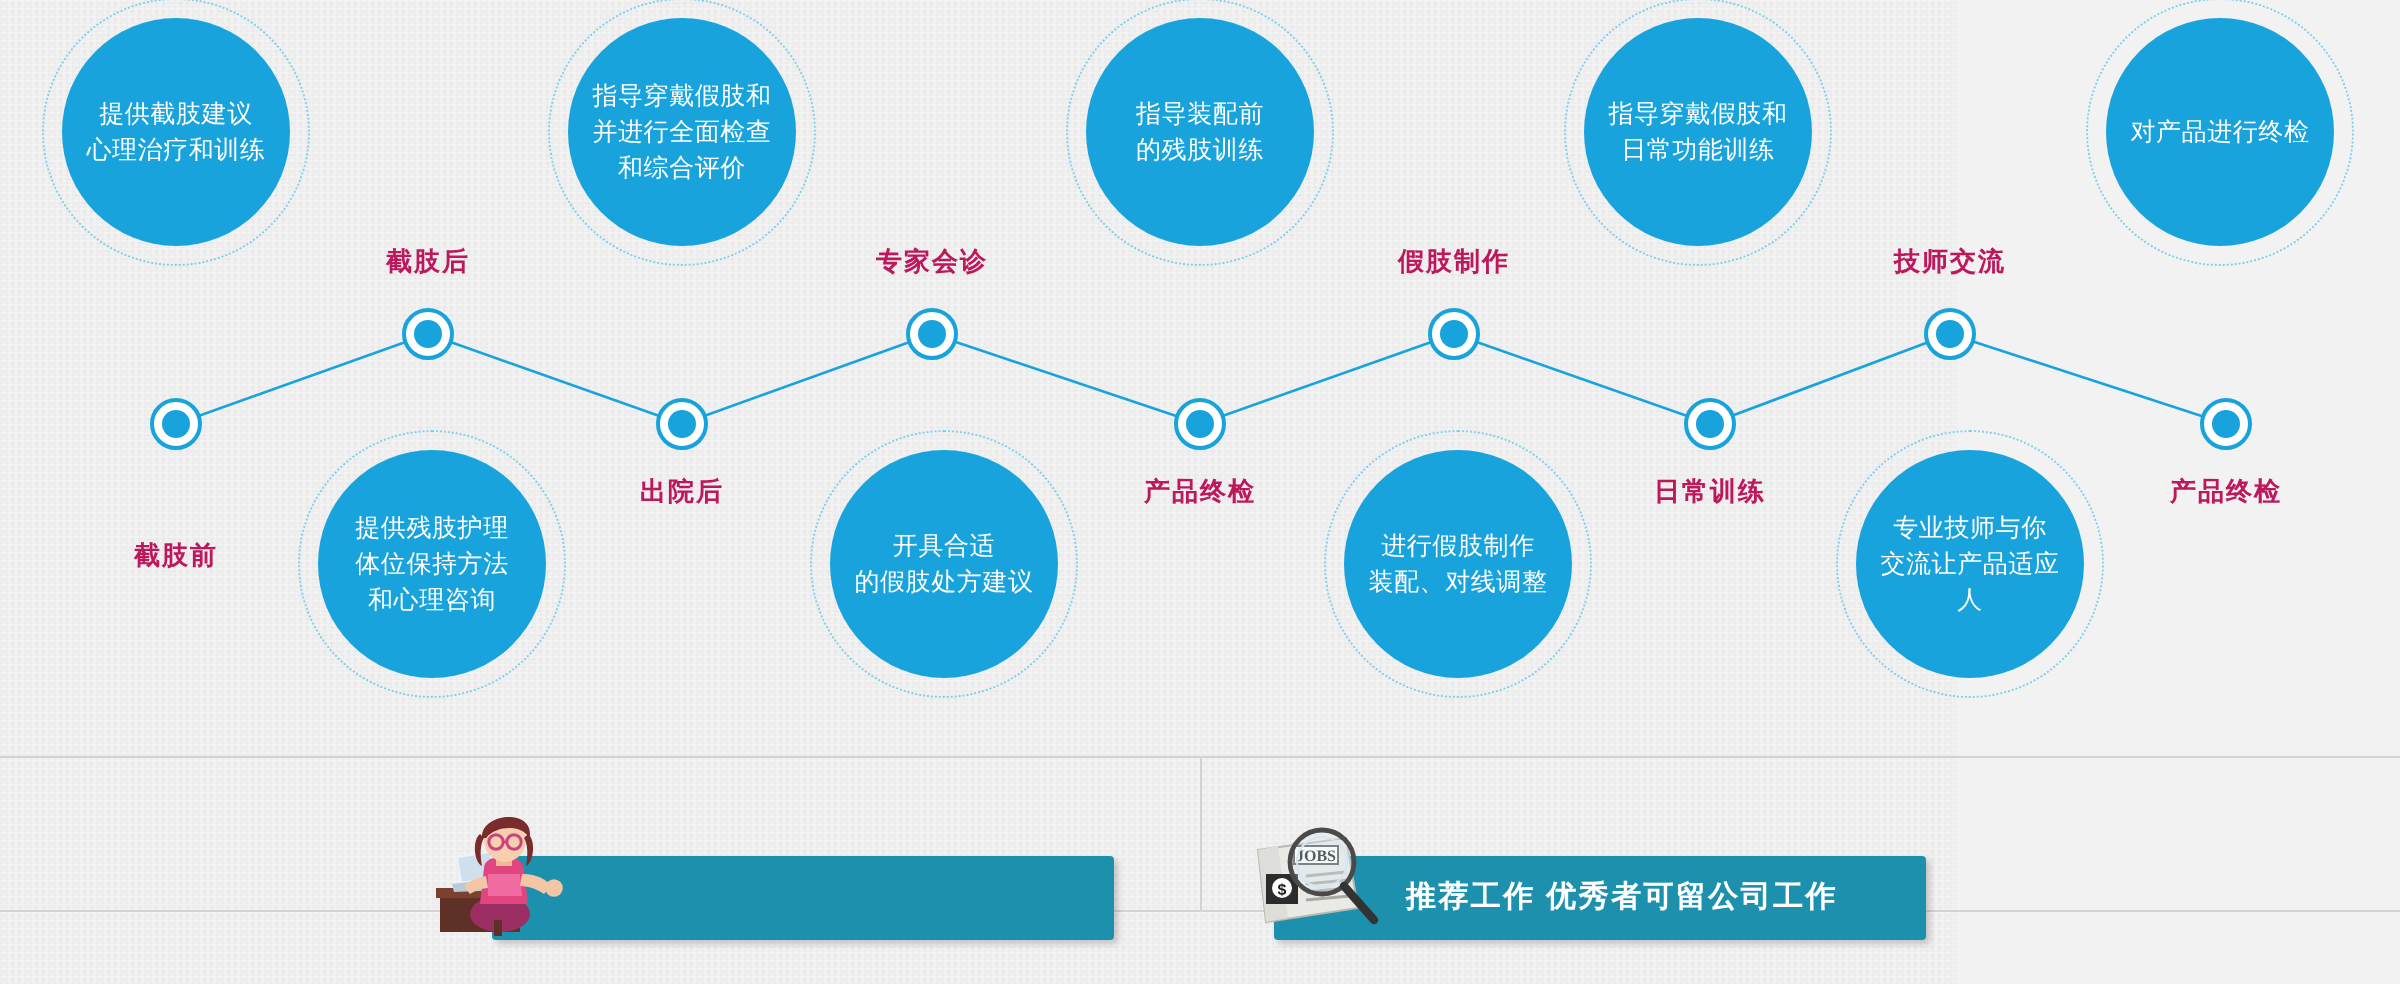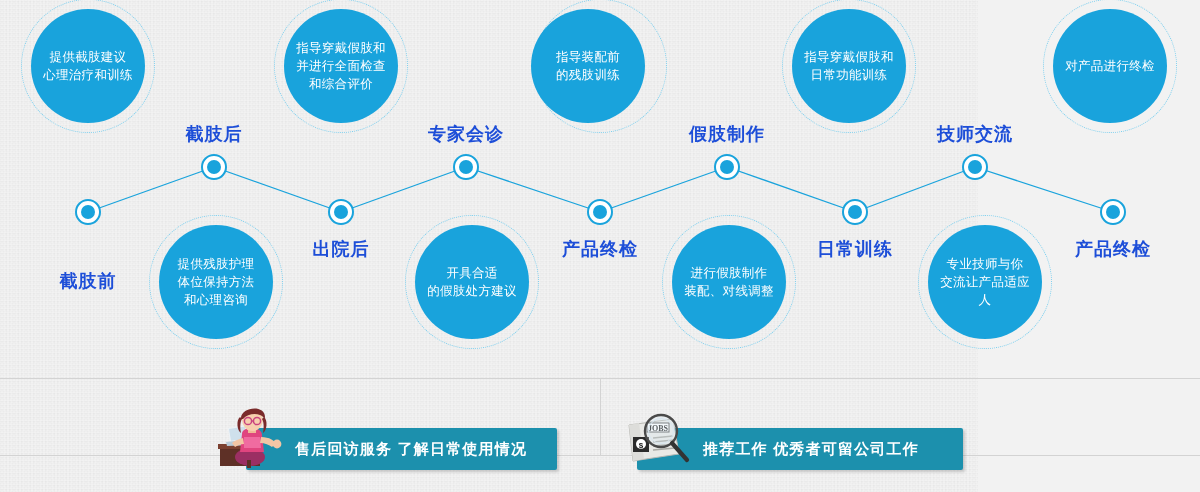--- a/index.html
+++ b/index.html
@@ -40,21 +40,21 @@
   
   .dot{
     position:absolute;width:26px;height:26px;border-radius:50%;
     border:2px solid #19a3dc;background:#ffffff;box-sizing:border-box;z-index:6;
   }
   .dot::after{
     content:"";position:absolute;left:4px;top:4px;width:14px;height:14px;
     border-radius:50%;background:#19a3dc;
   }
   .dotlabel{
-    position:absolute;color:#1d4ed8;font-size:18px;font-weight:bold;
+    position:absolute;color:#be185d;font-size:13px;font-weight:bold;
     letter-spacing:1px;white-space:nowrap;z-index:6;
   }
 
   
   .hrule{position:absolute;height:1px;background:#d3d3d3;z-index:2;}
   .vrule{position:absolute;width:1px;background:#d3d3d3;z-index:2;}
 
   
   .promo{position:absolute;height:42px;z-index:7;}
   .promo .bar{
@@ -94,21 +94,21 @@
       <div class="ring" style="left: 918px; top: 215px;"></div>
     </div>
 
   <div id="bubble-layer">
       <div class="bubble" style="left: 31px; top: 9px;">
         <span class="btxt"><span>提供截肢建议</span><br><span>心理治疗和训练</span></span>
       </div>
       <div class="bubble" style="left: 284px; top: 9px;">
         <span class="btxt"><span>指导穿戴假肢和</span><br><span>并进行全面检查</span><br><span>和综合评价</span></span>
       </div>
-      <div class="bubble" style="left: 531px; top: 9px; text-align: right;">
+      <div class="bubble" style="left: 543px; top: 9px; text-align: right;">
         <span class="btxt"><span>指导装配前</span><br><span>的残肢训练</span></span>
       </div>
       <div class="bubble" style="left: 792px; top: 9px;">
         <span class="btxt"><span>指导穿戴假肢和</span><br><span>日常功能训练</span></span>
       </div>
       <div class="bubble" style="left: 1053px; top: 9px;">
         <span class="btxt"><span>对产品进行终检</span></span>
       </div>
       <div class="bubble" style="left: 159px; top: 225px;">
         <span class="btxt"><span>提供残肢护理</span><br><span>体位保持方法</span><br><span>和心理咨询</span></span>
@@ -177,21 +177,20 @@
 
         <path d="M25 15 C24 3 49 0 49 13 C49 16 47 12 44 11 C39 9 31 10 27 15 Z" fill="#7a2b2b"></path>
         <path d="M24 13 C20 16 21 27 25 29 C24 24 24 18 26 15 Z" fill="#7a2b2b"></path>
         <path d="M48 13 C52 16 51 27 47 29 C48 24 48 18 46 15 Z" fill="#7a2b2b"></path>
 
         <circle cx="32" cy="17" r="3.6" fill="none" stroke="#c9447f" stroke-width="1.5"></circle>
         <circle cx="41" cy="17" r="3.6" fill="none" stroke="#c9447f" stroke-width="1.5"></circle>
         <line x1="35.6" y1="17" x2="37.4" y2="17" stroke="#c9447f" stroke-width="1.3"></line>
       </svg>
     </div>
-    <div class="ptxt" style="left: 49px;">售后回访服务  了解日常使用情况</div>
   </div>
 
   <div class="promo" id="promo-1" style="left: 637px; top: 428px; width: 326px;">
     <div class="bar" style="width: 326px; background: rgb(28, 144, 173);"></div>
     <div class="art" style="left:-14px;top:-19px;width:76px;height:62px;">
       <svg viewBox="0 0 76 62" width="76" height="62">
 
         <path d="M6 16 L50 10 L56 45 L10 52 Z" fill="#e9e9e6" stroke="#b9b9b4" stroke-width="1"></path>
         <path d="M6 16 L16 14 L21 50 L10 52 Z" fill="#dddddA"></path>
 

